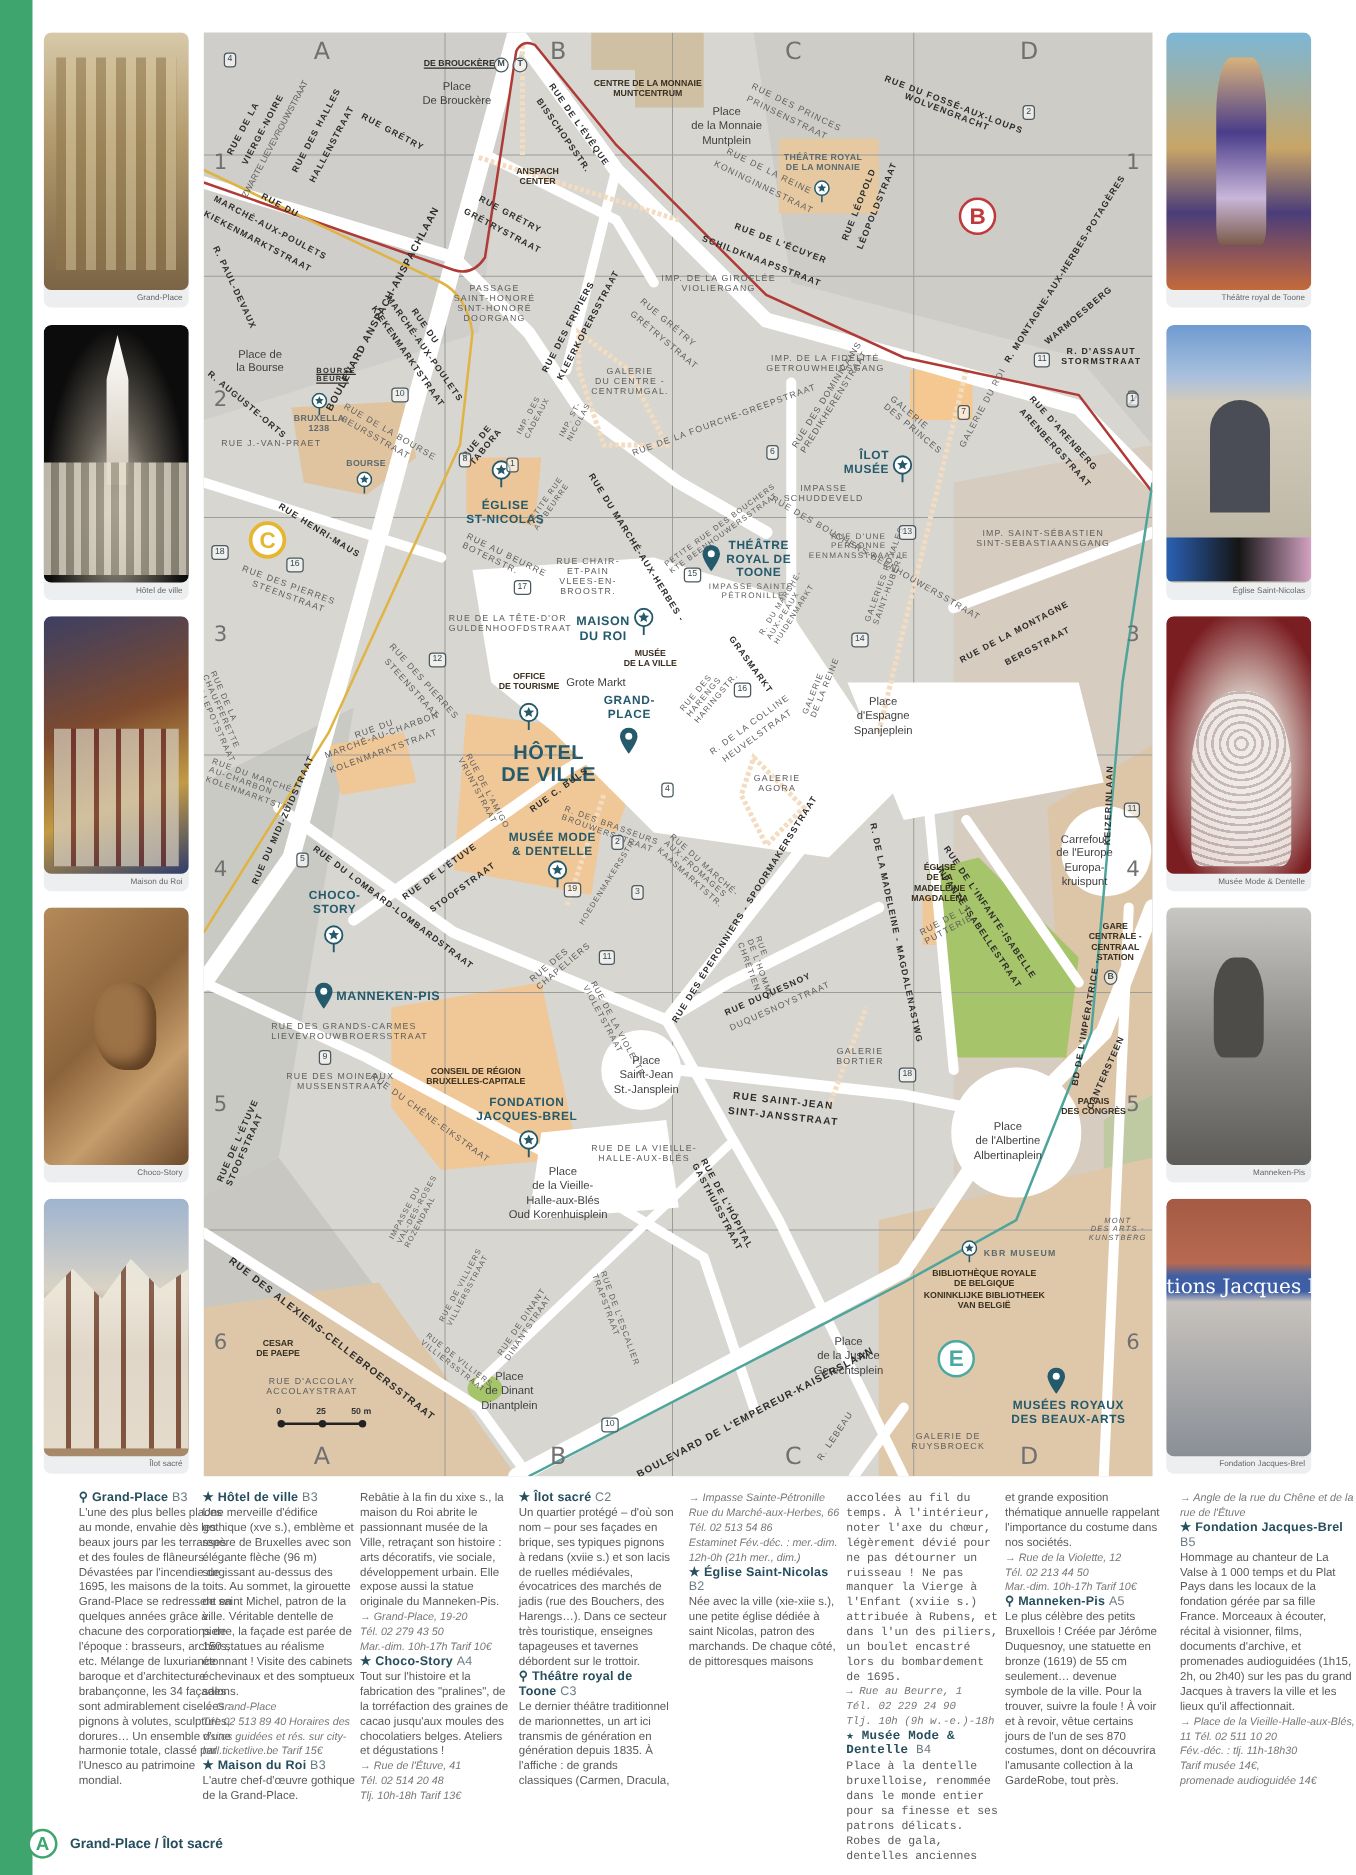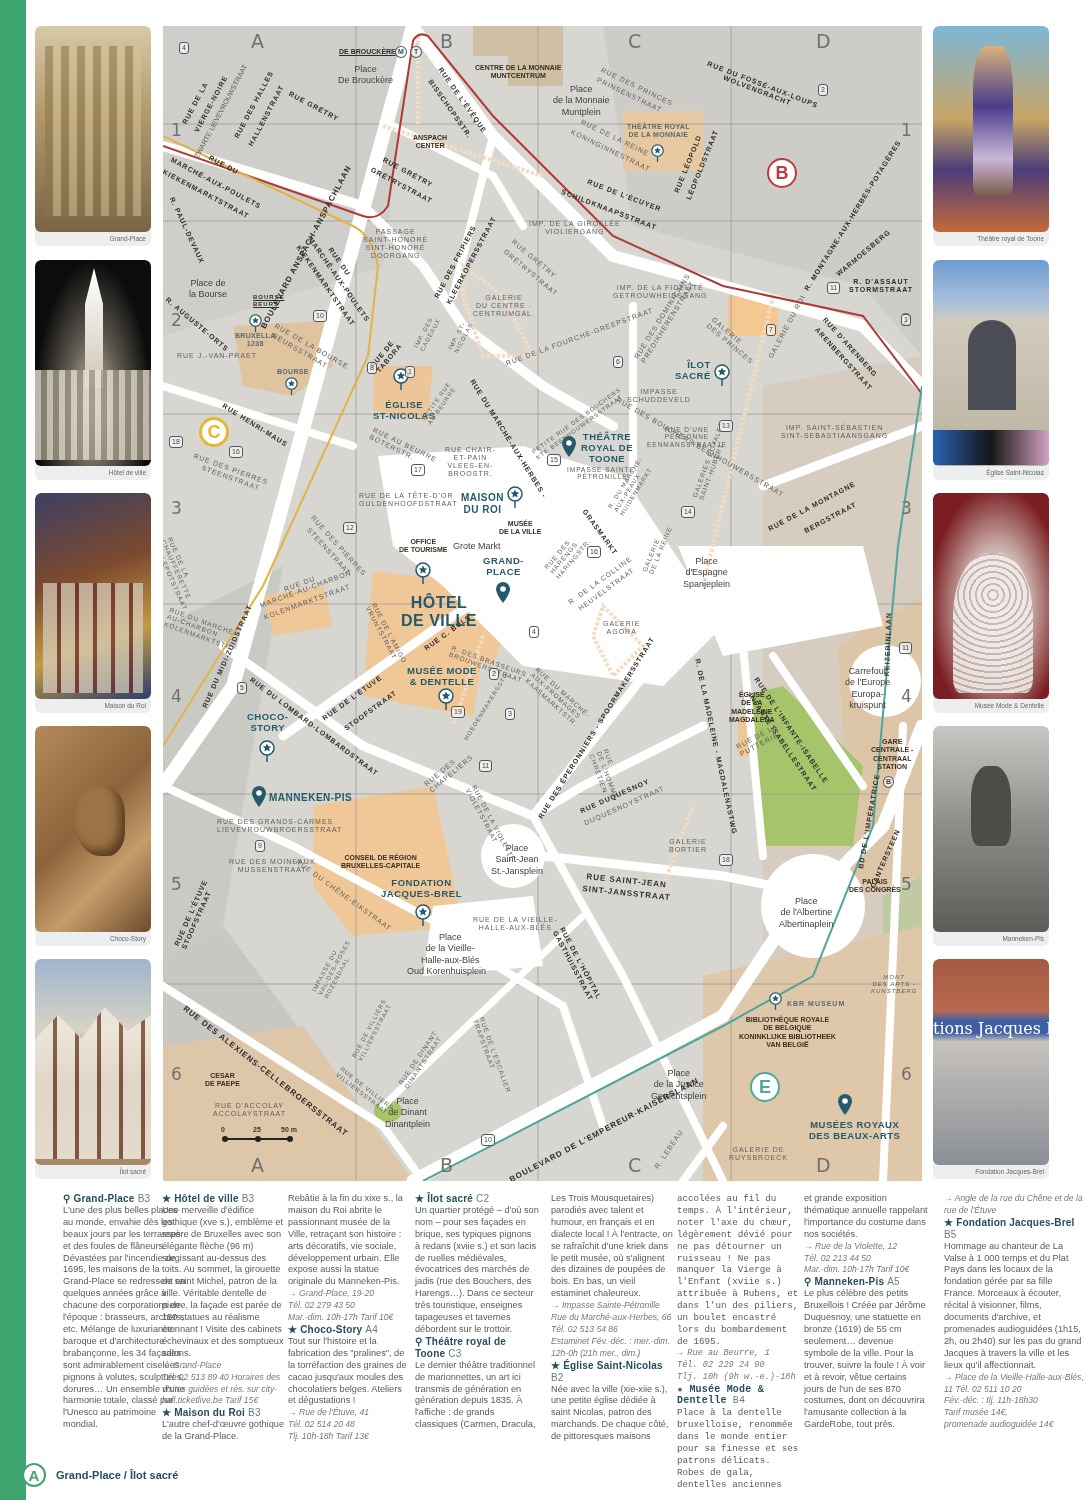--- a/index.html
+++ b/index.html
@@ -311,21 +311,21 @@
 
   <div class="poi" style="left:418px; top:406px; white-space:pre;">THÉÂTRE
 ROYAL DE
 TOONE</div>
   <svg class="marker-star" style="left:398px; top:410px;" viewBox="0 0 16 22">
       <path d="M8 0a7 7 0 0 1 7 7c0 5-7 14-7 14S1 12 1 7a7 7 0 0 1 7-7z" fill="#245a6b"></path>
       <circle cx="8" cy="7" r="2.8" fill="#fff"></circle>
     </svg>
 
   <div class="poi" style="left:512px; top:334px; white-space:pre; text-align:right;">ÎLOT
-SACRÉ</div>
+MUSÉE</div>
   <svg class="marker-star" style="left:551px; top:338px;" viewBox="0 0 16 22">
       <circle cx="8" cy="8" r="7" fill="#fff" stroke="#245a6b" stroke-width="1.5"></circle>
       <path d="M8 3.5l1.3 2.8 3 .3-2.3 2 .7 3-2.7-1.6-2.7 1.6.7-3-2.3-2 3-.3z" fill="#245a6b"></path>
       <line x1="8" y1="15" x2="8" y2="22" stroke="#245a6b" stroke-width="1.5"></line>
     </svg>
 
   <div class="poi" style="left:244px; top:640px; white-space:pre;">MUSÉE MODE
 &amp; DENTELLE</div>
   <svg class="marker-star" style="left:275px; top:662px;" viewBox="0 0 16 22">
       <circle cx="8" cy="8" r="7" fill="#fff" stroke="#245a6b" stroke-width="1.5"></circle>
@@ -675,21 +675,20 @@
   </div>
 
   <div class="col" style="left:381px;">
     <div class="h"><span>★ </span><span>Îlot sacré</span> <span class="ref">C2</span></div>
     <p>Un quartier protégé – d'où son nom – pour ses façades en brique, ses typiques pignons à redans (xviie s.) et son lacis de ruelles médiévales, évocatrices des marchés de jadis (rue des Bouchers, des Harengs…). Dans ce secteur très touristique, enseignes tapageuses et tavernes débordent sur le trottoir.</p>
     <div class="h"><span>⚲ </span><span>Théâtre royal de Toone</span> <span class="ref">C3</span></div>
     <p>Le dernier théâtre traditionnel de marionnettes, un art ici transmis de génération en génération depuis 1835. À l'affiche : de grands classiques (Carmen, Dracula,</p>
   </div>
 
   <div class="col" style="left:517px;">
-    <p>Les Trois Mousquetaires) parodiés avec talent et humour, en français et en dialecte local ! À l'entracte, on se rafraîchit d'une kriek dans le petit musée, où s'alignent des dizaines de poupées de bois. En bas, un vieil estaminet chaleureux.</p>
     <p class="it" style="white-space:pre-line;">→ Impasse Sainte-Pétronille
 Rue du Marché-aux-Herbes, 66
 Tél. 02 513 54 86</p>
     <p class="it">Estaminet Fév.-déc. : mer.-dim. 12h-0h (21h mer., dim.)</p>
     <div class="h"><span>★ </span><span>Église Saint-Nicolas</span> <span class="ref">B2</span></div>
     <p>Née avec la ville (xie-xiie s.), une petite église dédiée à saint Nicolas, patron des marchands. De chaque côté, de pittoresques maisons</p>
   </div>
 
   <div class="col" style="left:643px;font-family:Liberation Mono, monospace;">
     <p>accolées au fil du temps. À l'intérieur, noter l'axe du chœur, légèrement dévié pour ne pas détourner un ruisseau ! Ne pas manquer la Vierge à l'Enfant (xviie s.) attribuée à Rubens, et dans l'un des piliers, un boulet encastré lors du bombardement de 1695.</p>

